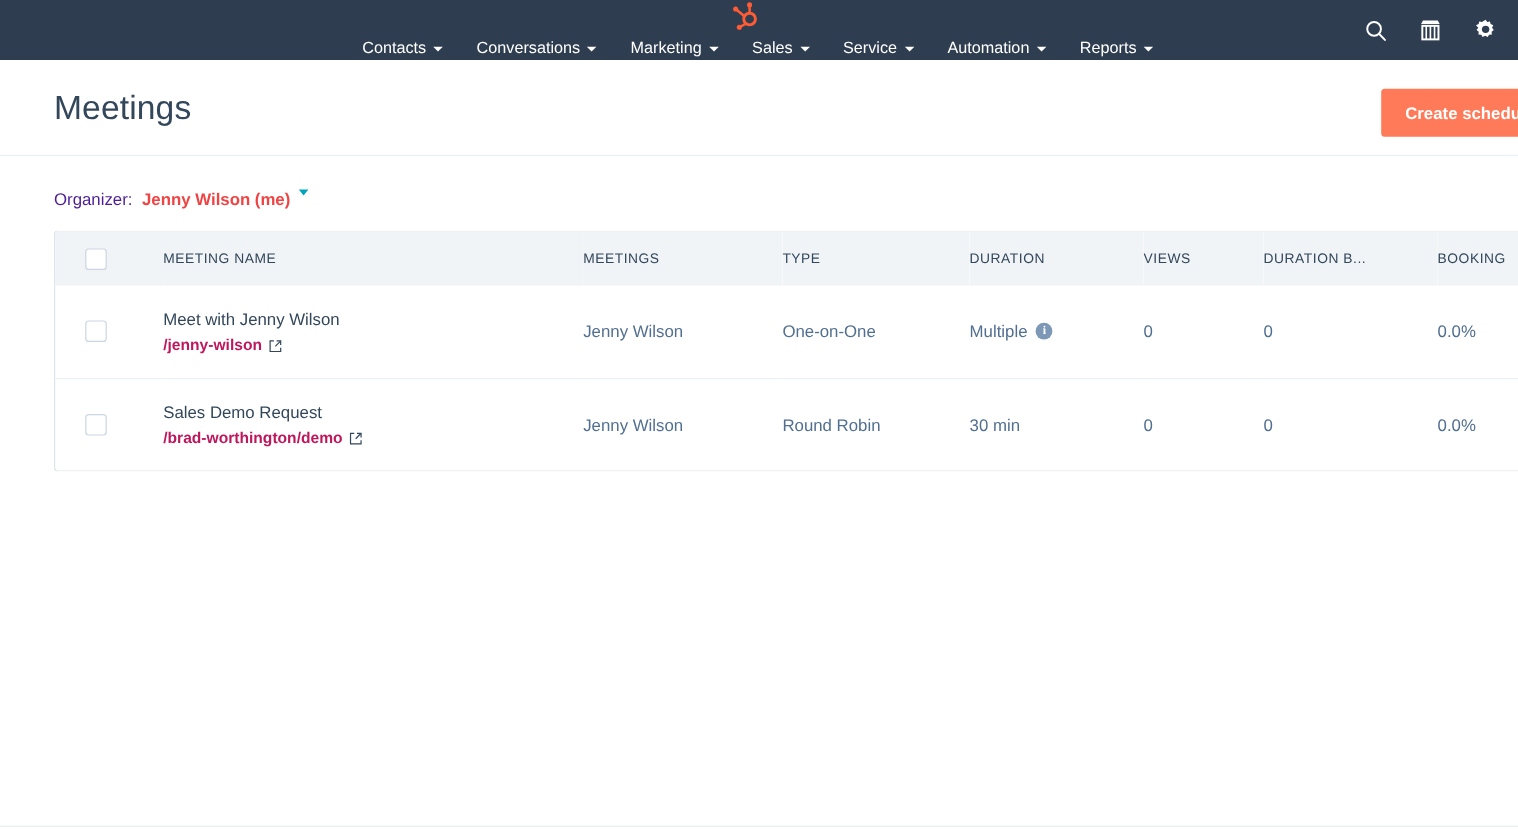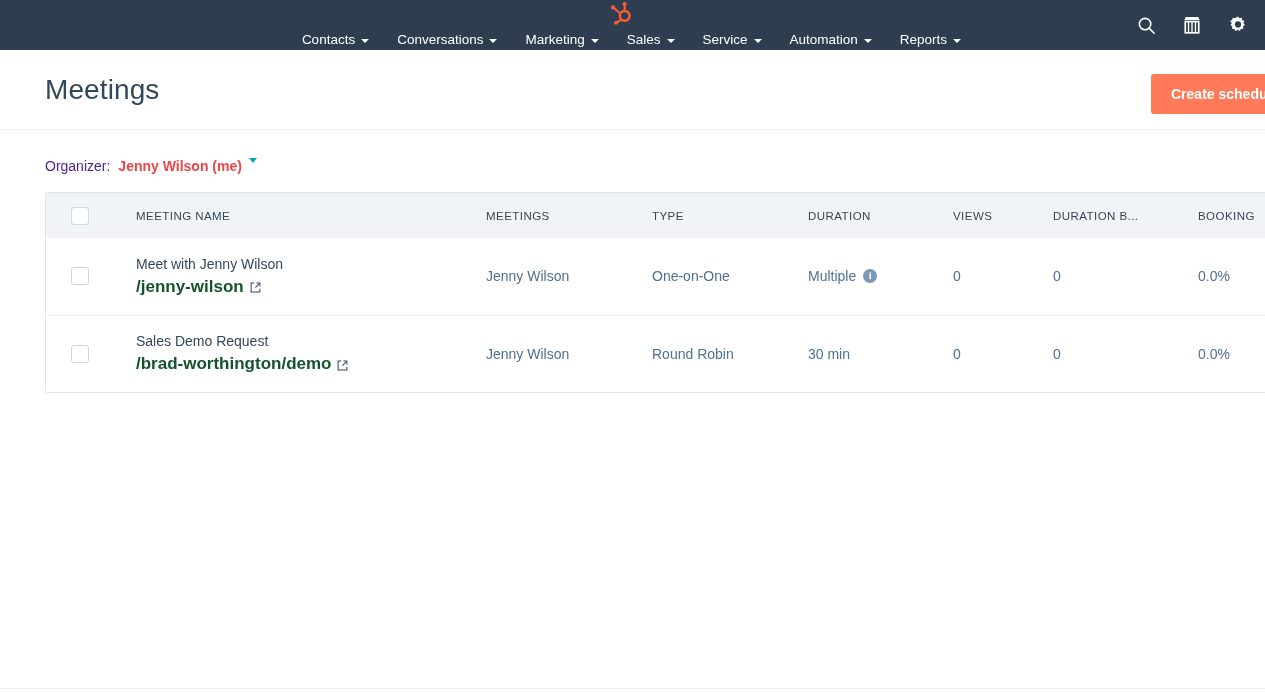--- a/index.html
+++ b/index.html
@@ -222,23 +222,23 @@
 
   .meeting-name {
     font-size: 14px;
     font-weight: 400;
     color: #33475b;
     margin-bottom: 5px;
     cursor: pointer;
   }
 
   .meeting-link {
-    font-size: 17px;
+    font-size: 13px;
     font-weight: 700;
-    color: #14532d;
+    color: #be185d;
     cursor: pointer;
     display: inline-flex;
     align-items: center;
     gap: 6px;
   }
 
   .external-icon { display: inline-flex; position: relative; top: 1px; }
 
   .duration-cell {
     display: inline-flex;

